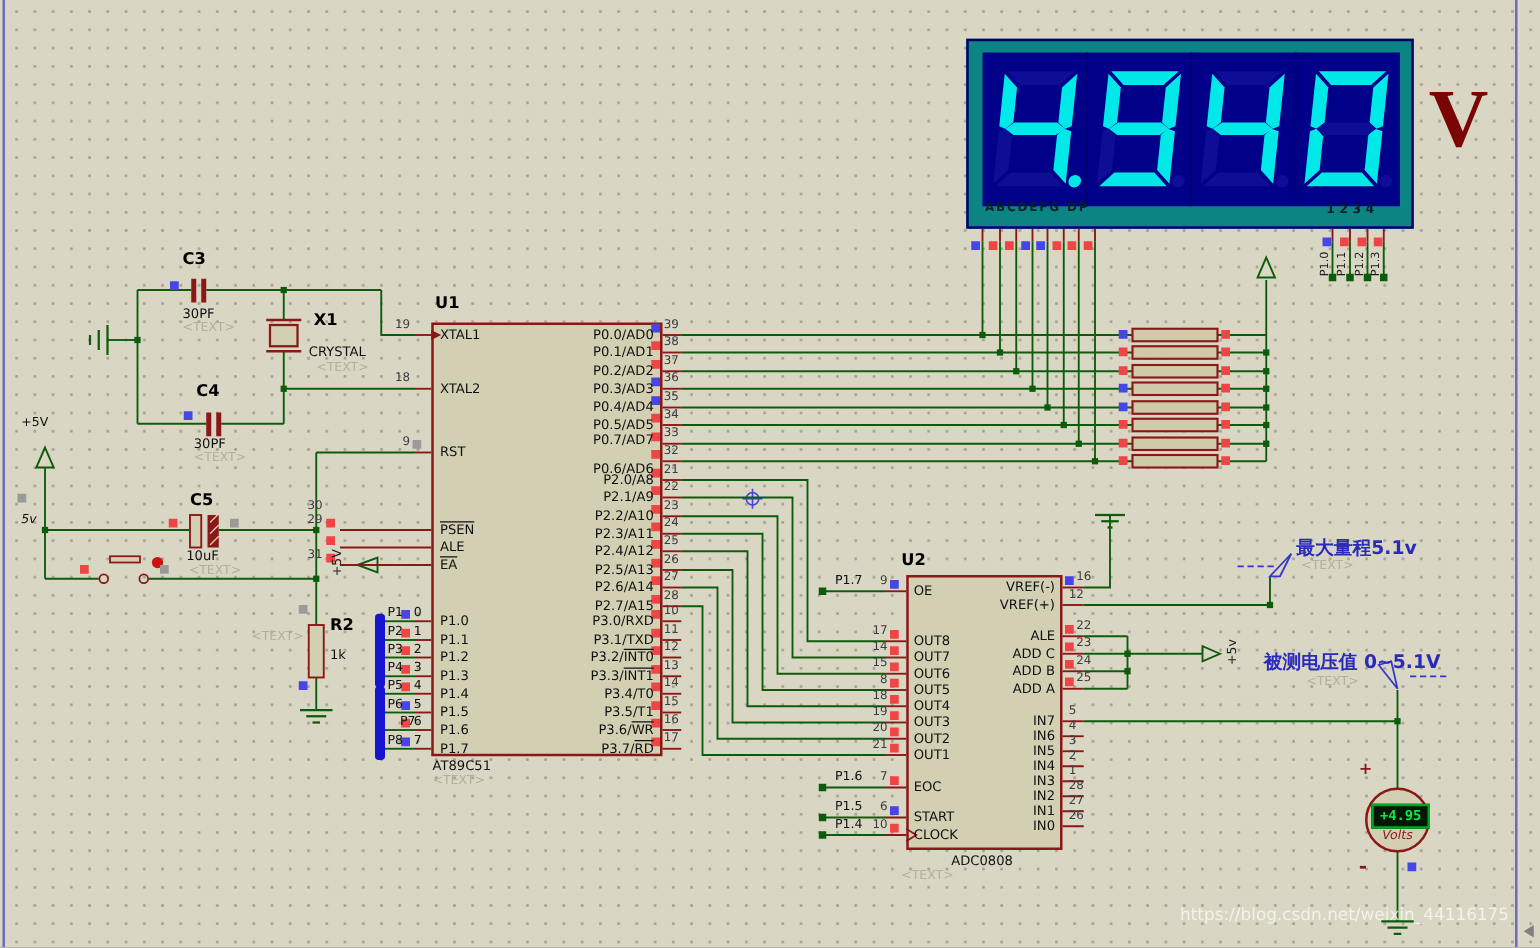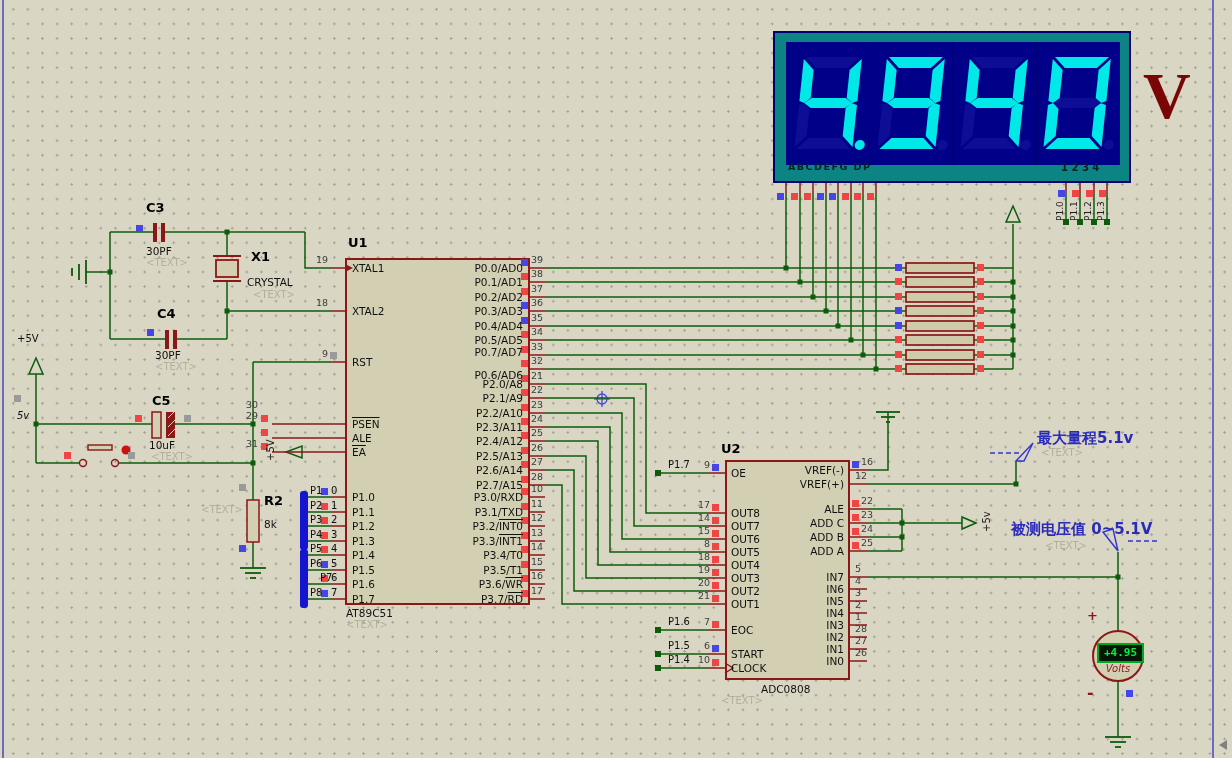--- a/index.html
+++ b/index.html
@@ -446,21 +446,21 @@
 
     <span class="t ref" style="left:251px;top:250px;">X1</span>
     <span class="t val" style="left:247px;top:276px;">CRYSTAL</span>
     <span class="t ph" style="left:253px;top:289px;">&lt;TEXT&gt;</span>
 
     <span class="t ref" style="left:152px;top:394px;">C5</span>
     <span class="t val" style="left:149px;top:439px;">10uF</span>
     <span class="t ph" style="left:151px;top:451px;">&lt;TEXT&gt;</span>
 
     <span class="t ref" style="left:264px;top:494px;">R2</span>
-    <span class="t val" style="left:264px;top:518px;">8k</span>
+    <span class="t val" style="left:264px;top:518px;">1k</span>
     <span class="t ph" style="left:201px;top:504px;">&lt;TEXT&gt;</span>
 
     <span class="t wl" style="left:17px;top:333px;">+5V</span>
     <span class="t wl" style="left:17px;top:410px;font-style:italic;">5v</span>
     <span class="t rotb" style="left:265px;top:461px;">+5V</span>
     <span class="t rotb" style="left:981px;top:532px;">+5v</span>
 
     <span class="t dseg" style="left:788px;top:162px;">ABCDEFG DP</span>
     <span class="t ddig" style="left:1061px;top:162px;">1234</span>
     <span class="t dunit" style="left:1143px;top:58px;">V</span>
@@ -473,20 +473,21 @@
     <span class="t ann" style="left:1037px;top:430px;">最大量程5.1v</span>
     <span class="t ph" style="left:1041px;top:447px;">&lt;TEXT&gt;</span>
     <span class="t ann" style="left:1011px;top:521px;">被测电压值 0~5.1V</span>
     <span class="t ph" style="left:1045px;top:540px;">&lt;TEXT&gt;</span>
 
     <div class="lcd"><span>+4.95</span></div>
     <span class="t vu" style="left:1096px;top:663px;">Volts</span>
     <span class="t vm" style="left:1087px;top:609px;">+</span>
     <span class="t vm" style="left:1087px;top:684px;font-size:16px;">-</span>
 
+    <span class="t wm" style="left:944px;top:725px;">https://blog.csdn.net/weixin_44116175</span>
   <span class="t pn ar" style="left: 328px; top: 255px;">19</span>
       <span class="t pl" style="left: 352px; top: 262px;">XTAL1</span>
       <span class="t pn ar" style="left: 328px; top: 298px;">18</span>
       <span class="t pl" style="left: 352px; top: 305px;">XTAL2</span>
       <span class="t pn ar" style="left: 328px; top: 349px;">9</span>
       <span class="t pl" style="left: 352px; top: 356px;">RST</span>
       <span class="t pn ar" style="left: 258px; top: 411px;">29</span>
       <span class="t pl ov" style="left: 352px; top: 418px;">PSEN</span>
       <span class="t pn ar" style="left: 258px; top: 400px;">30</span>
       <span class="t pl" style="left: 352px; top: 432px;">ALE</span>

